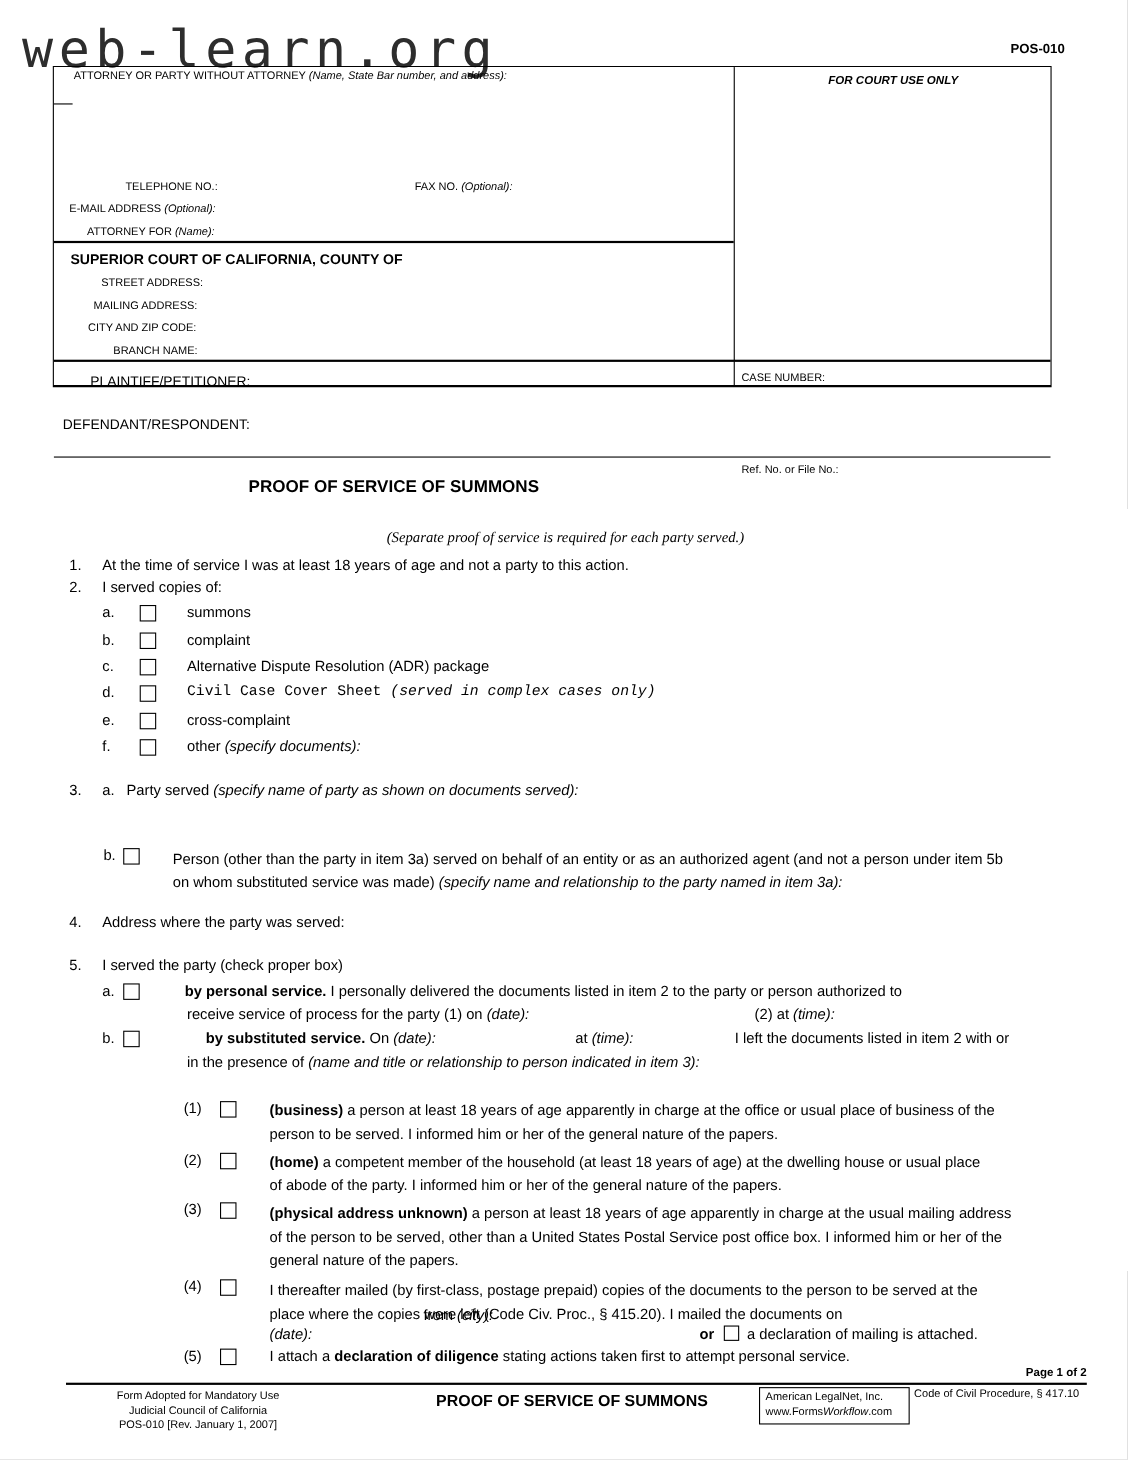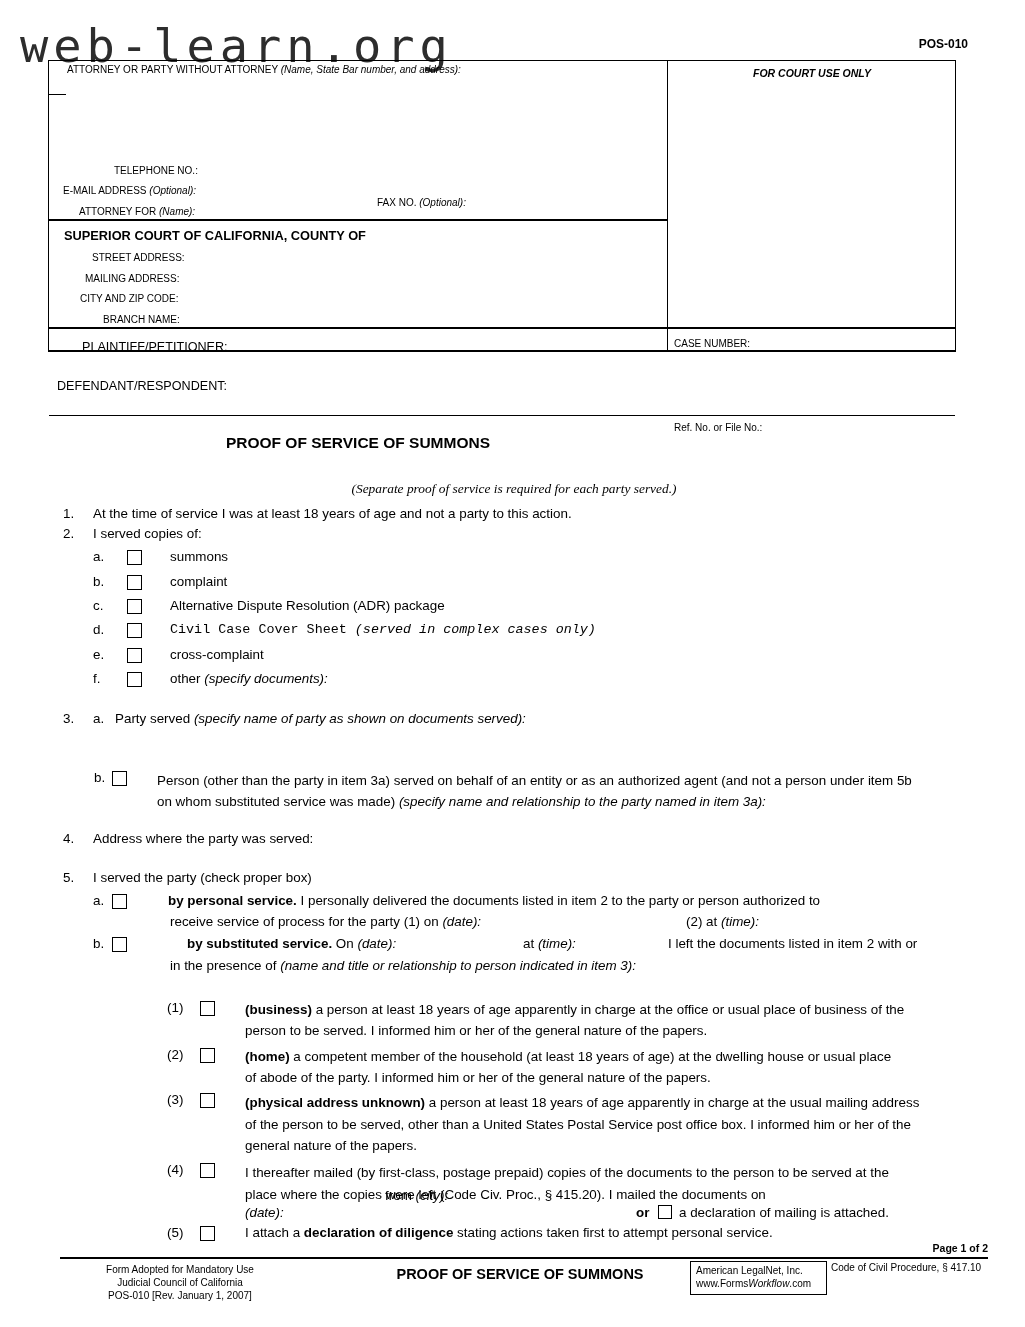--- a/index.html
+++ b/index.html
@@ -51,21 +51,21 @@
   <div class="form-box">
 
     <div class="vline" style="left:618px; top:0; width:1px; height:100%;"></div>
     <div class="hline" style="left:0; top:158px; width:618px; height:2px;"></div>
     <div class="hline" style="left:0; top:266px; width:100%; height:2px;"></div>
     <div class="hline" style="left:0; top:354px; width:100%; height:1px;"></div>
     <div class="hline" style="left:0; top:33px; width:17px; height:1px;"></div>
 
     <div class="abs sm" style="left:18px; top:3px;"><span>ATTORNEY OR PARTY WITHOUT ATTORNEY </span><span class="it">(Name, State Bar number, and address):</span></div>
     <div class="abs sm" style="left:65px; top:104px;">TELEPHONE NO.:</div>
-    <div class="abs sm" style="left:328px; top:104px;margin-top:32px;"><span>FAX NO. </span><span class="it">(Optional):</span></div>
+    <div class="abs sm" style="left:328px; top:104px;"><span>FAX NO. </span><span class="it">(Optional):</span></div>
     <div class="abs sm" style="left:14px; top:124px;"><span>E-MAIL ADDRESS </span><span class="it">(Optional):</span></div>
     <div class="abs sm" style="left:30px; top:145px;"><span>ATTORNEY FOR </span><span class="it">(Name):</span></div>
 
     <div class="abs b it ctr" style="left:618px; top:6px; width:290px; font-size:10.5px;">FOR COURT USE ONLY</div>
 
     <div class="abs b" style="left:15px; top:167px; font-size:12.8px;">SUPERIOR COURT OF CALIFORNIA, COUNTY OF</div>
     <div class="abs sm" style="left:43px; top:191px;">STREET ADDRESS:</div>
     <div class="abs sm" style="left:36px; top:212px;">MAILING ADDRESS:</div>
     <div class="abs sm" style="left:31px; top:232px;">CITY AND ZIP CODE:</div>
     <div class="abs sm" style="left:54px; top:253px;">BRANCH NAME:</div>

